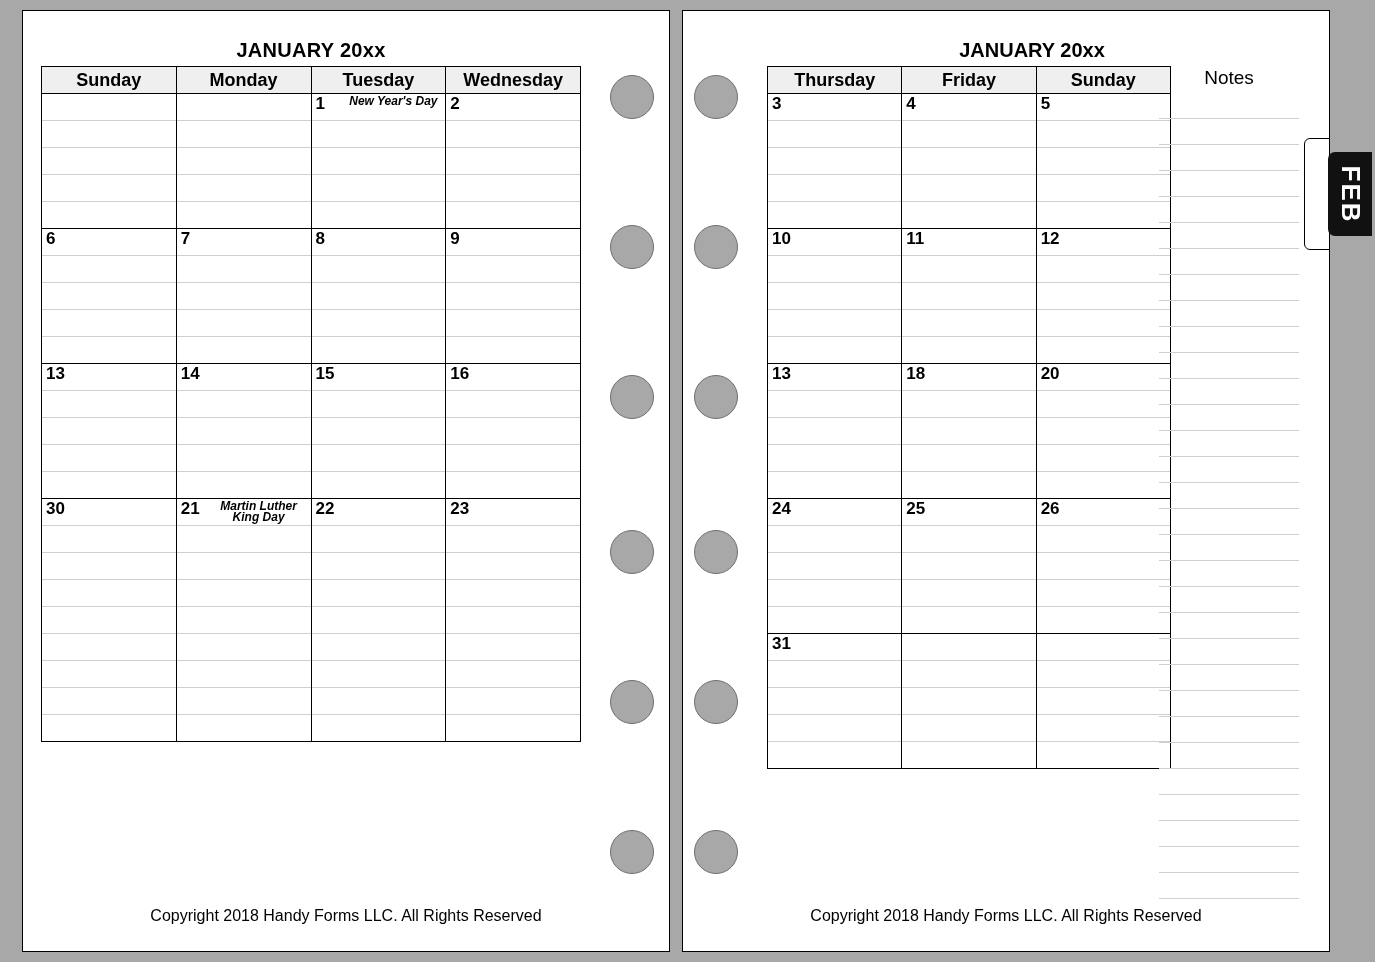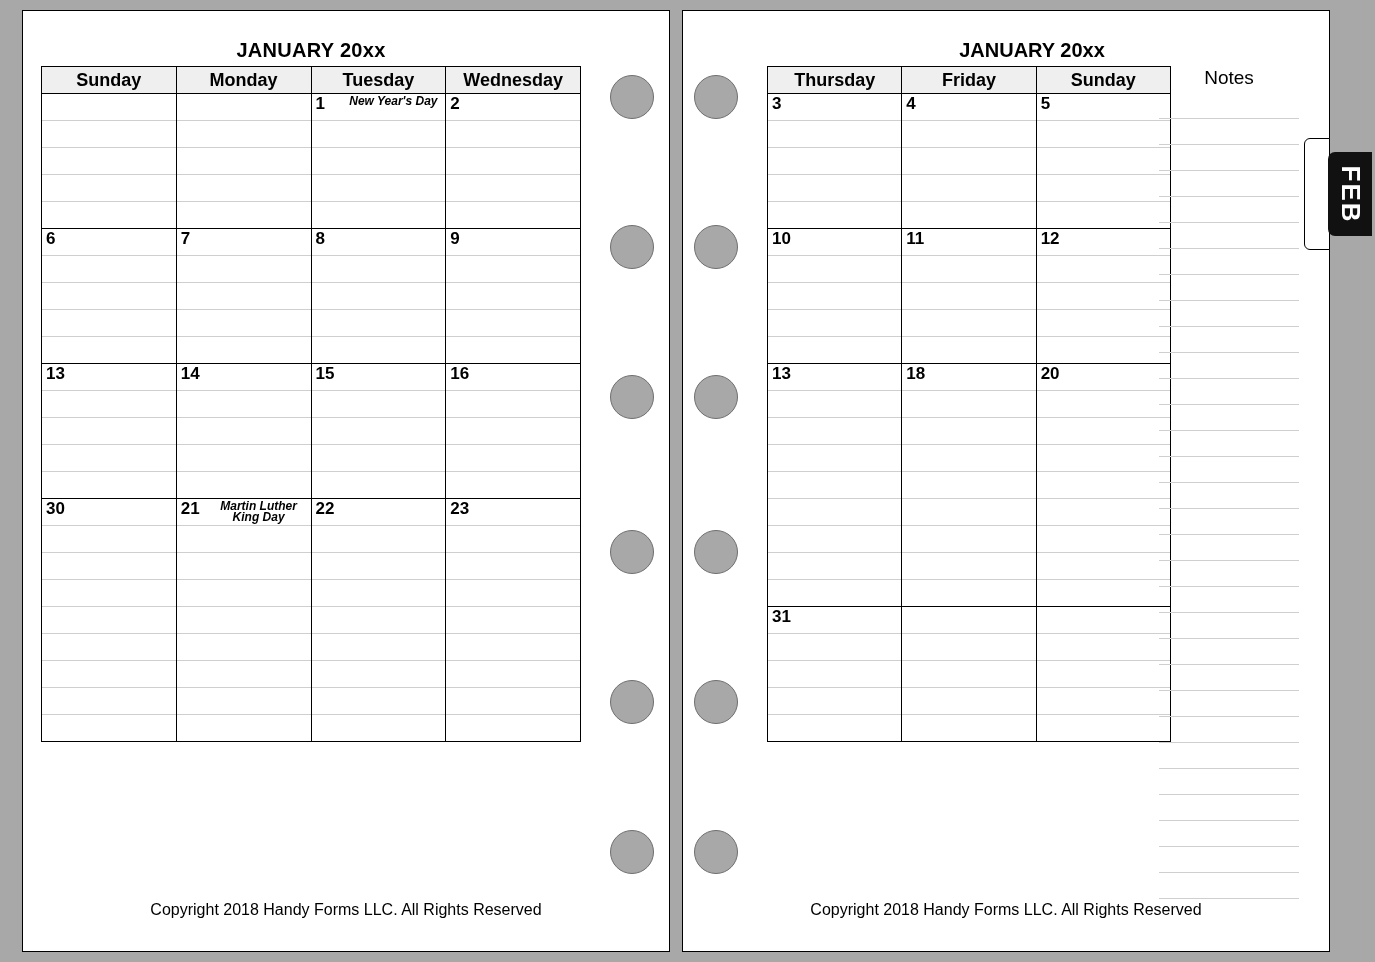--- a/index.html
+++ b/index.html
@@ -134,21 +134,21 @@
   }
   .notes-line {
     height: 26px;
     border-bottom: 1px solid #cfcfcf;
     box-sizing: border-box;
   }
 
   
   .copyright {
     position: absolute;
-    bottom: 32px;
+    bottom: 26px;
     left: 0;
     right: 0;
     text-align: center;
     font-size: 16px;
     color: #000;
   }
 
   
   .holes {
     position: absolute;
@@ -551,20 +551,31 @@
                 <td class="linecell"></td>
                 <td class="linecell"></td>
               </tr>
             <tr>
                 <td class="linecell"></td>
                 <td class="linecell"></td>
                 <td class="linecell"></td>
               </tr>
 
             <tr>
+              <td class="daycell">
+                <span class="daynum">24</span>
+              </td>
+              <td class="daycell">
+                <span class="daynum">25</span>
+              </td>
+              <td class="daycell">
+                <span class="daynum">26</span>
+              </td>
+            </tr>
+            <tr>
                 <td class="linecell"></td>
                 <td class="linecell"></td>
                 <td class="linecell"></td>
               </tr>
             <tr>
                 <td class="linecell"></td>
                 <td class="linecell"></td>
                 <td class="linecell"></td>
               </tr>
             <tr>

